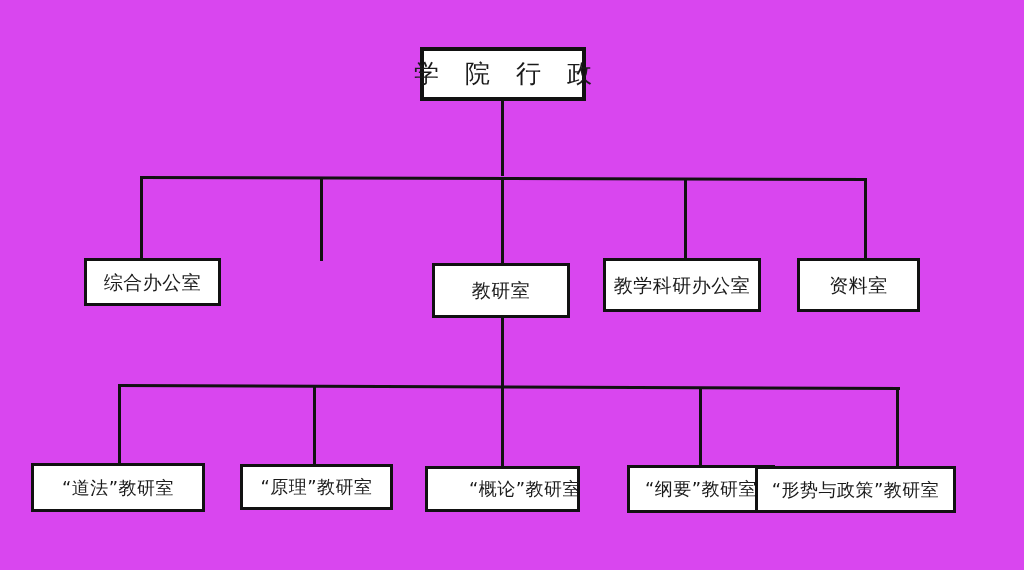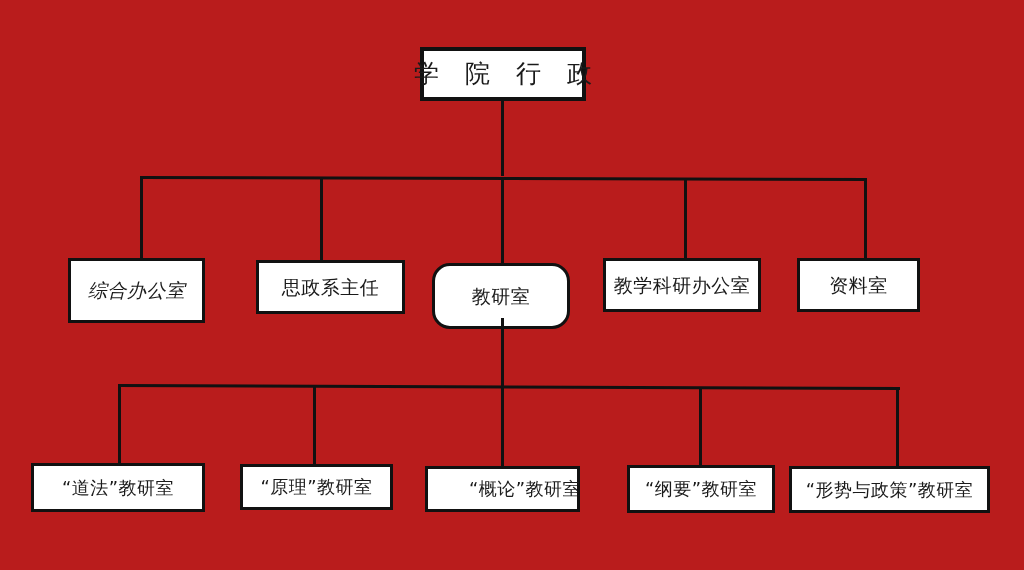--- a/index.html
+++ b/index.html
@@ -5,21 +5,21 @@
 <style>
   html, body {
     margin: 0;
     padding: 0;
     background: #ffffff;
   }
   #canvas {
     position: relative;
     width: 1024px;
     height: 570px;
-    background: #b91c1c;
+    background: #d946ef;
     overflow: hidden;
     font-family: "DejaVu Sans", "Liberation Sans", sans-serif;
   }
 
   
   .node {
     position: absolute;
     box-sizing: border-box;
     background: #ffffff;
     border: 3px solid #111111;
@@ -73,29 +73,26 @@
   <div class="vline" style="left:501px; top:101px; height:75px;"></div>
 
   <div class="hbus" style="left:140px; top:176px; width:727px; transform: rotate(0.15deg);"></div>
 
   <div class="vline" style="left:140px; top:176px; height:83px;"></div>
   <div class="vline" style="left:320px; top:177px; height:84px;"></div>
   <div class="vline" style="left:501px; top:177px; height:87px;"></div>
   <div class="vline" style="left:684px; top:178px; height:81px;"></div>
   <div class="vline" style="left:864px; top:178px; height:81px;"></div>
 
-  <div class="node mid" style="left:68px; top:258px; width:137px; height:65px;font-style:italic;">
+  <div class="node mid" style="left:84px; top:258px; width:137px; height:48px;">
     <span>综合办公室</span>
   </div>
 
-  <div class="node mid" style="left:256px; top:260px; width:149px; height:54px;">
-    <span>思政系主任</span>
-  </div>
 
-  <div class="node mid" style="left:432px; top:263px; width:138px; height:66px;border-radius:18px;">
+  <div class="node mid" style="left:432px; top:263px; width:138px; height:55px;">
     <span>教研室</span>
   </div>
 
   <div class="node mid" style="left:603px; top:258px; width:158px; height:54px;">
     <span>教学科研办公室</span>
   </div>
 
   <div class="node mid" style="left:797px; top:258px; width:123px; height:54px;">
     <span>资料室</span>
   </div>
@@ -119,17 +116,17 @@
   </div>
 
   <div class="node leaf" style="left:425px; top:466px; width:155px; height:46px;padding-left:45px;">
     <span>“概论”教研室</span>
   </div>
 
   <div class="node leaf" style="left:627px; top:465px; width:148px; height:48px;">
     <span>“纲要”教研室</span>
   </div>
 
-  <div class="node leaf" style="left:789px; top:466px; width:201px; height:47px;">
+  <div class="node leaf" style="left:755px; top:466px; width:201px; height:47px;">
     <span>“形势与政策”教研室</span>
   </div>
 
 </div>
 
 </body></html>

